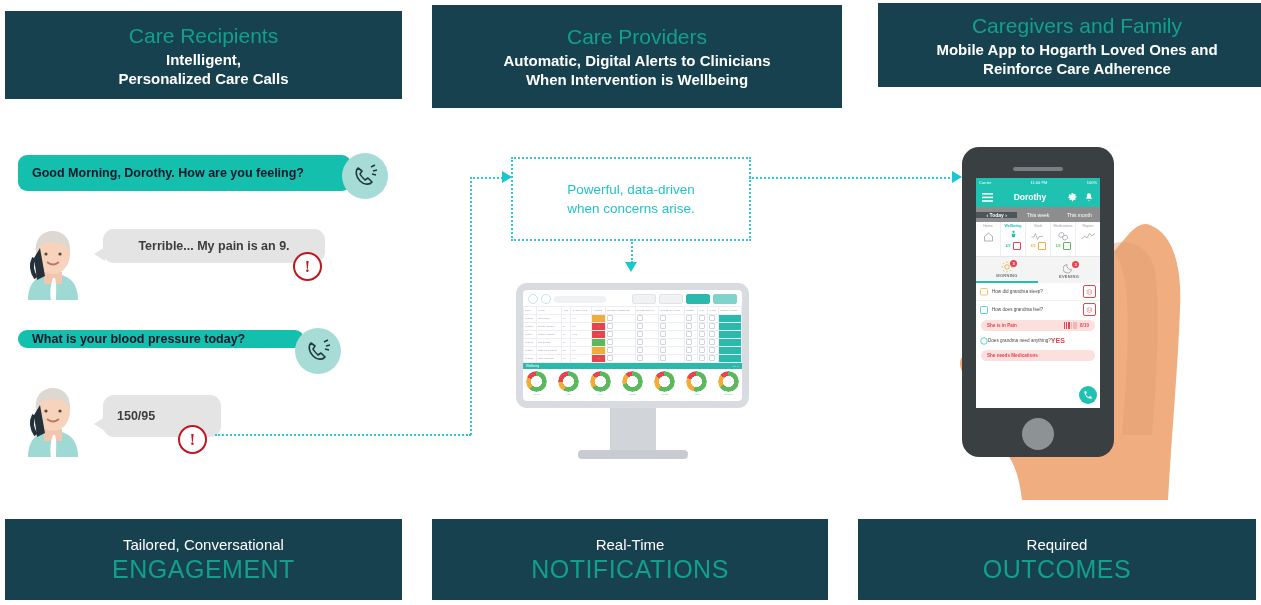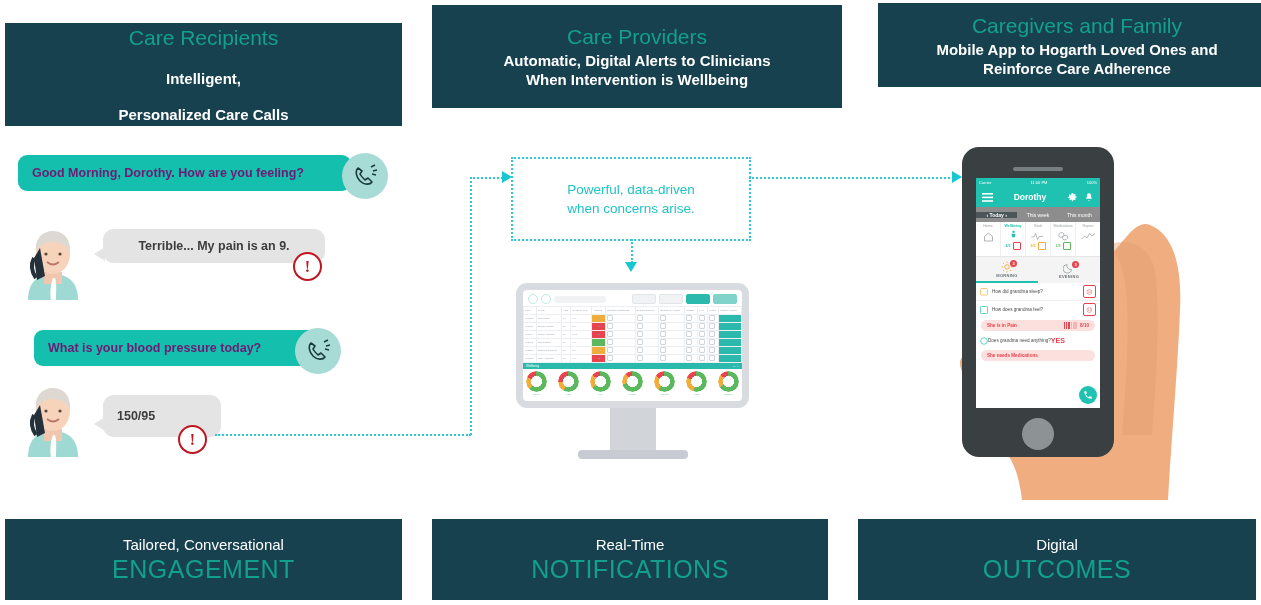--- a/index.html
+++ b/index.html
@@ -7,21 +7,21 @@
        font-family:"Liberation Sans",sans-serif;}
   .panel{position:absolute;background:#17414f;display:flex;flex-direction:column;
          align-items:center;justify-content:center;text-align:center;}
   .panel .ttl{color:#12a08c;font-size:21px;line-height:26px;margin-bottom:1px;}
   .panel .sub{color:#ffffff;font-size:15px;line-height:19px;font-weight:bold;}
   .panel .sub2{color:#ffffff;font-size:15px;line-height:19px;font-weight:bold;}
   .footer .small{color:#ffffff;font-size:15px;line-height:19px;}
   .footer .big{color:#12a08c;font-size:25px;line-height:30px;letter-spacing:.5px;}
 
   
-  .bubble-teal{position:absolute;background:#14bfae;border-radius:9px;color:#701a75;
+  .bubble-teal{position:absolute;background:#14bfae;border-radius:9px;color:#0f172a;
        font-size:12.5px;font-weight:bold;display:flex;align-items:center;padding:0 14px;}
   .bubble-teal:after{content:"";position:absolute;right:-9px;top:50%;
        border-top:7px solid transparent;border-bottom:7px solid transparent;
        border-left:11px solid #14bfae;transform:translateY(-2px);}
   .bubble-grey{position:absolute;background:#e4e4e4;border-radius:11px;color:#3d3d3d;
        font-size:12.5px;font-weight:bold;display:flex;align-items:center;padding:0 14px;}
   .bubble-grey:before{content:"";position:absolute;left:-9px;top:52%;
        border-top:7px solid transparent;border-bottom:7px solid transparent;
        border-right:11px solid #e4e4e4;}
   .phone-circle{position:absolute;width:46px;height:46px;border-radius:50%;
@@ -114,21 +114,21 @@
   .fab{position:absolute;right:3px;bottom:4px;width:18px;height:18px;border-radius:50%;
        background:#1fc2b0;color:#fff;display:flex;align-items:center;justify-content:center;
        font-size:9px;}
   .pain-bars{display:flex;gap:.8px;margin-right:3px;}
   .pain-bars i{width:1.6px;height:7px;background:#e8434f;display:block;}
   .pain-bars i.off{background:#f6b5b2;}
 </style>
 </head>
 <body>
 
-<div class="panel" style="left:5px;top:23px;width:397px;height:103px;gap:17px;">
+<div class="panel" style="left:5px;top:11px;width:397px;height:88px;">
   <div class="ttl">Care Recipients</div>
   <div class="sub">Intelligent,</div>
   <div class="sub2">Personalized Care Calls</div>
 </div>
 <div class="panel" style="left:432px;top:5px;width:410px;height:103px;">
   <div class="ttl">Care Providers</div>
   <div class="sub">Automatic, Digital Alerts to Clinicians</div>
   <div class="sub2">When Intervention is Wellbeing</div>
 </div>
 <div class="panel" style="left:858px;top:3px;width:398px;height:84px;margin-left:20px;">
@@ -161,21 +161,21 @@
   <path d="M33 50 C30 58 30 66 31 72 L36 72 C36 64 37 56 35 50 Z" fill="#ffffff"></path>
 </svg>
 
 <div class="bubble-grey" style="left:103px;top:229px;width:194px;height:34px;justify-content:center;">
   <span>Terrible... My pain is an 9.</span>
 </div>
 <div class="alert-ico" style="left:293px;top:252px;">
   <span>!</span>
 </div>
 
-<div class="bubble-teal" style="left:34px;top:330px;width:258px;height:36px;">
+<div class="bubble-teal" style="left:18px;top:330px;width:258px;height:18px;">
   <span>What is your blood pressure today?</span>
 </div>
 <div class="phone-circle" style="left:295px;top:328px;">
   <svg width="26" height="26" viewBox="0 0 26 26">
     <path d="M6 5 C3 8 4 14 8 18 C12 22 18 22 20 19 L16 15 L13 17 C11 15 9 13 8 11 L10 8 Z" fill="none" stroke="#1b3b3e" stroke-width="1.6" stroke-linejoin="round"></path>
     <path d="M19 4 L23 2 M21 8 L25 7 M20 11 L24 12" stroke="#1b3b3e" stroke-width="1.4" fill="none"></path>
   </svg>
 </div>
 
 <svg class="avatar" style="left:20px;top:385px;" viewBox="0 0 66 72">
@@ -538,15 +538,15 @@
 
 <div class="panel footer" style="left:5px;top:519px;width:397px;height:81px;">
   <div class="small">Tailored, Conversational</div>
   <div class="big">ENGAGEMENT</div>
 </div>
 <div class="panel footer" style="left:432px;top:519px;width:396px;height:81px;">
   <div class="small">Real-Time</div>
   <div class="big">NOTIFICATIONS</div>
 </div>
 <div class="panel footer" style="left:858px;top:519px;width:398px;height:81px;">
-  <div class="small">Digital</div>
+  <div class="small">Required</div>
   <div class="big">OUTCOMES</div>
 </div>
 
 </body></html>

